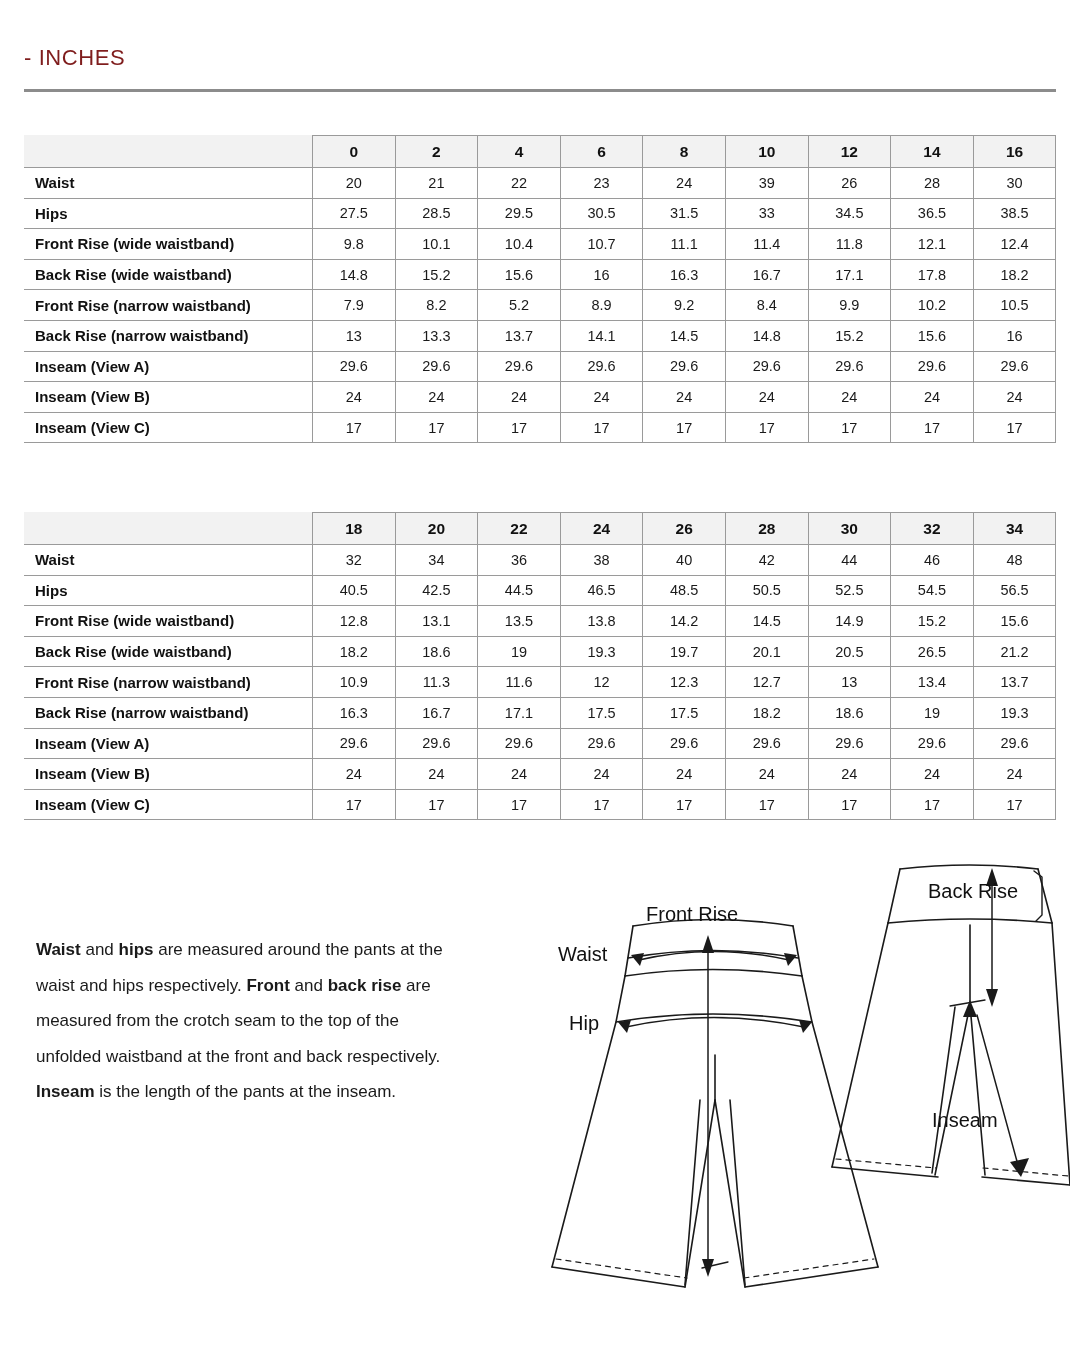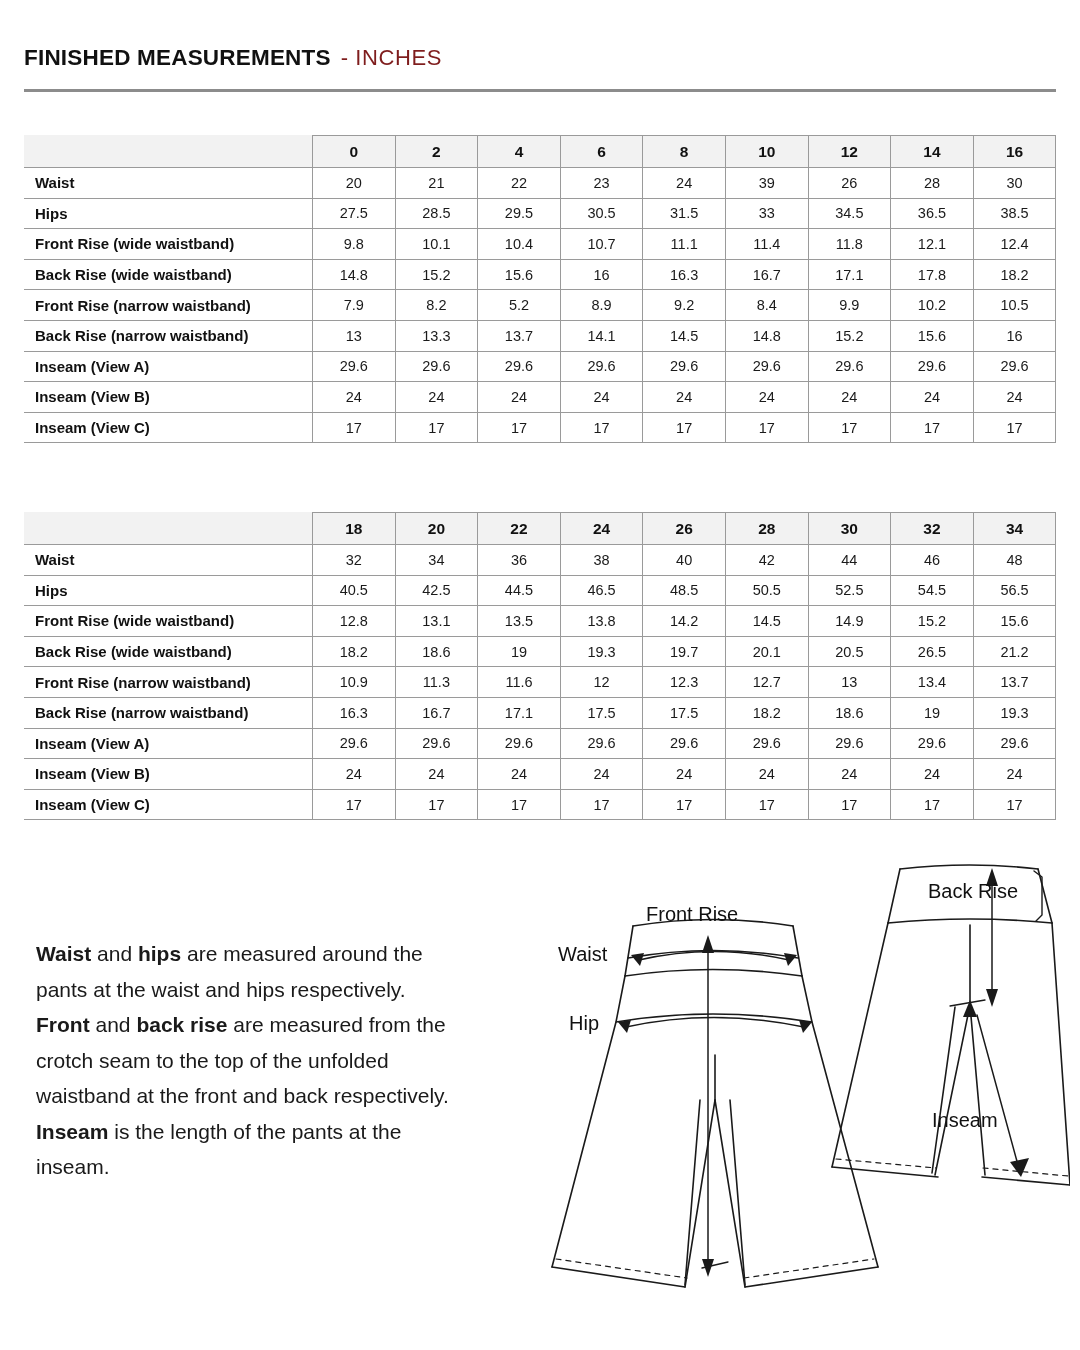--- a/index.html
+++ b/index.html
@@ -105,21 +105,21 @@
     font-weight: normal;
     color: #1a1a1a;
   }
 
   
   .description {
     position: absolute;
     left: 36px;
     top: 915px;
     width: 420px;
-    font-size: 21px;
+    font-size: 17px;
     line-height: 35.5px;
     color: #1a1a1a;
   }
   .description b { font-weight: bold; }
 
   
   .diagram {
     position: absolute;
     left: 540px;
     top: 855px;
@@ -133,21 +133,20 @@
     fill: #111111;
   }
 </style>
 </head>
 <body>
 
 <div class="page">
 
   <div class="header">
     <div class="header-title-row">
-      <span class="title-main">FINISHED MEASUREMENTS</span>
       <span class="title-sub">- INCHES</span>
     </div>
   </div>
   <div class="header-rule"></div>
 
   <table class="meas-table" id="table-sizes-0-16">
     <colgroup>
       <col class="labelcol">
       <col class="sizecol">
         <col class="sizecol">

